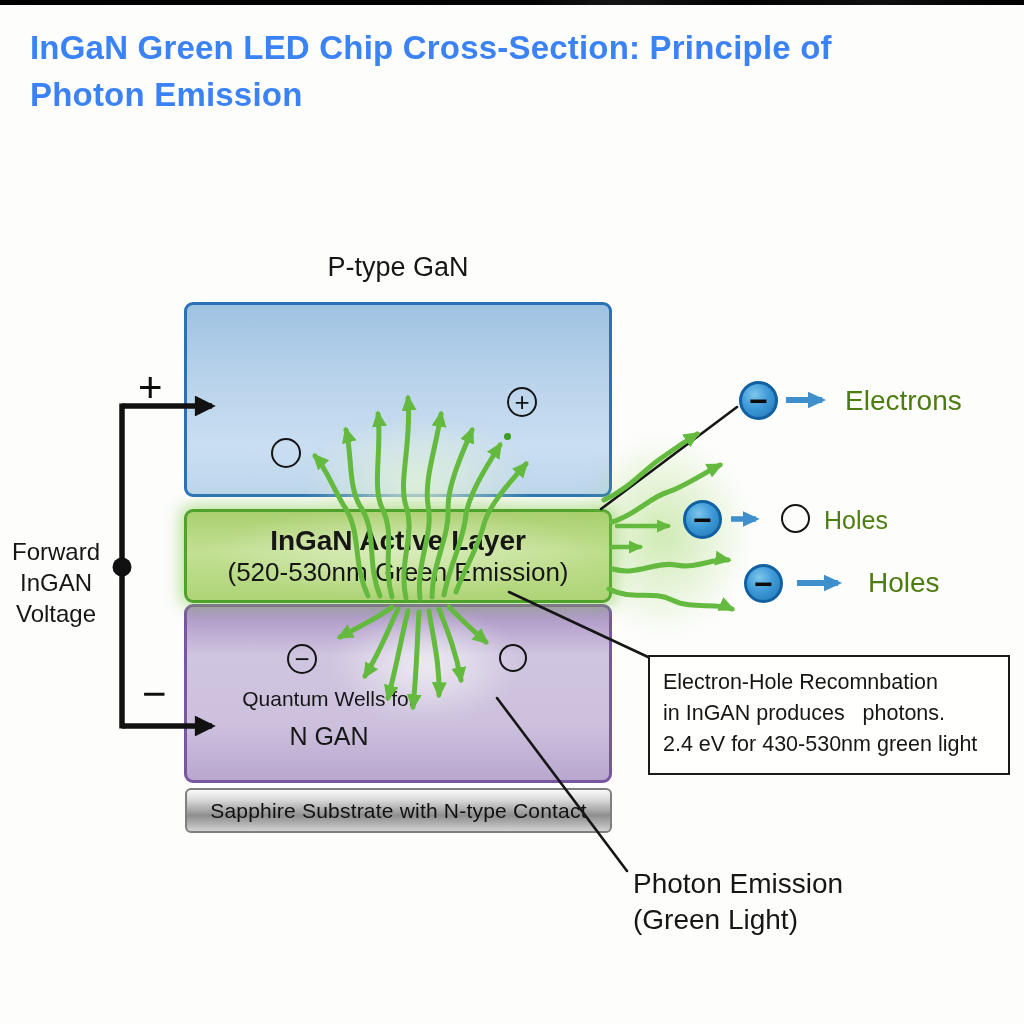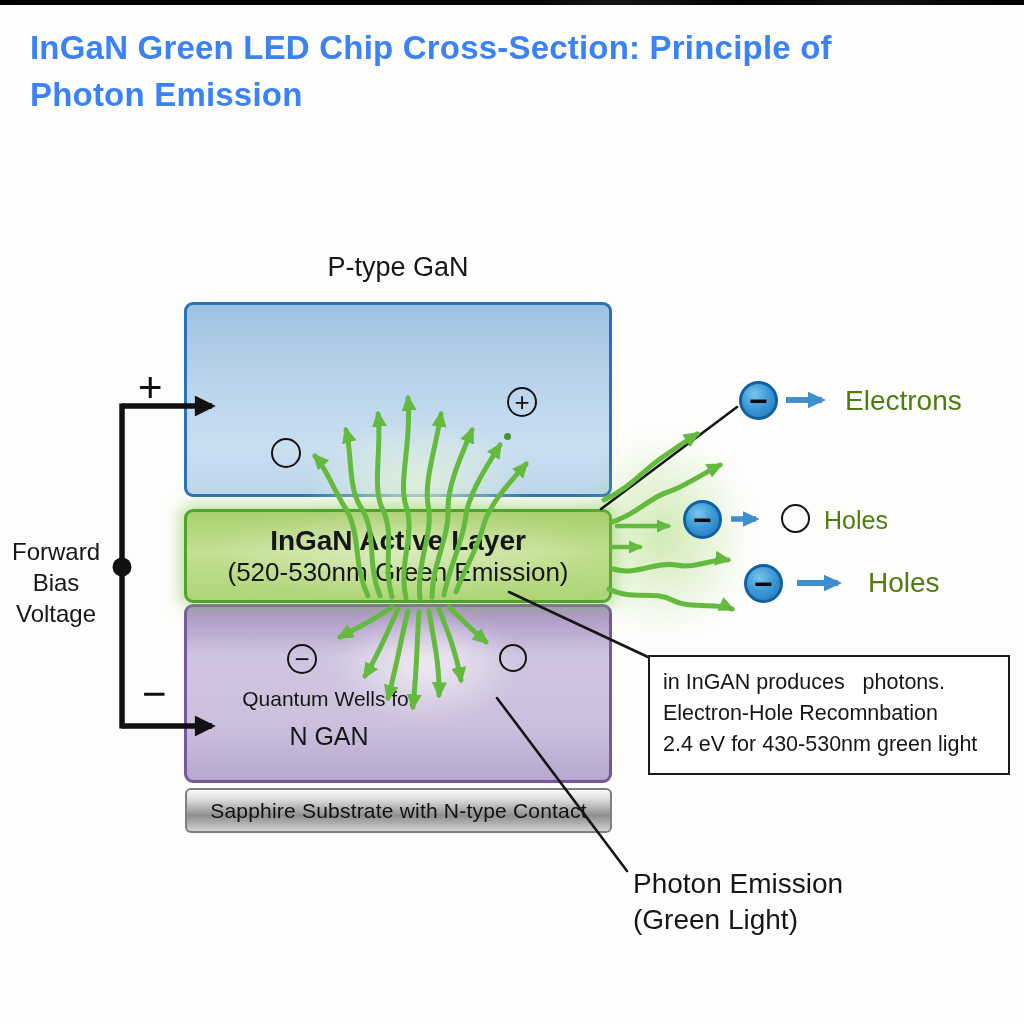--- a/index.html
+++ b/index.html
@@ -167,21 +167,21 @@
     <span>+</span>
   </div>
   <div class="abs green-dot"></div>
   <div class="abs ocircle c-minus">
     <span>−</span>
   </div>
   <div class="abs ocircle c-hole-n"></div>
 
   <div class="abs bias-label">
     <div>Forward</div>
-    <div>Bias</div>
+    <div>InGAN</div>
     <div>Voltage</div>
   </div>
   <div class="abs sign sign-plus">+</div>
   <div class="abs sign sign-minus">−</div>
 
   <div class="abs electron e1">
     <span>−</span>
   </div>
   <div class="abs legend-text lbl-electrons">Electrons</div>
 
@@ -190,22 +190,22 @@
   </div>
   <div class="abs ocircle c-hole-legend"></div>
   <div class="abs legend-text lbl-holes-mid">Holes</div>
 
   <div class="abs electron e3">
     <span>−</span>
   </div>
   <div class="abs legend-text lbl-holes-bottom">Holes</div>
 
   <div class="abs note">
+    <div class="note-line">Electron-Hole Recomnbation</div>
     <div class="note-line">in InGAN produces   photons.</div>
-    <div class="note-line">Electron-Hole Recomnbation</div>
     <div class="note-line">2.4 eV for 430-530nm green light</div>
   </div>
 
   <div class="abs photon-label">
     <div>Photon Emission</div>
     <div>(Green Light)</div>
   </div>
 
 </div>
 

